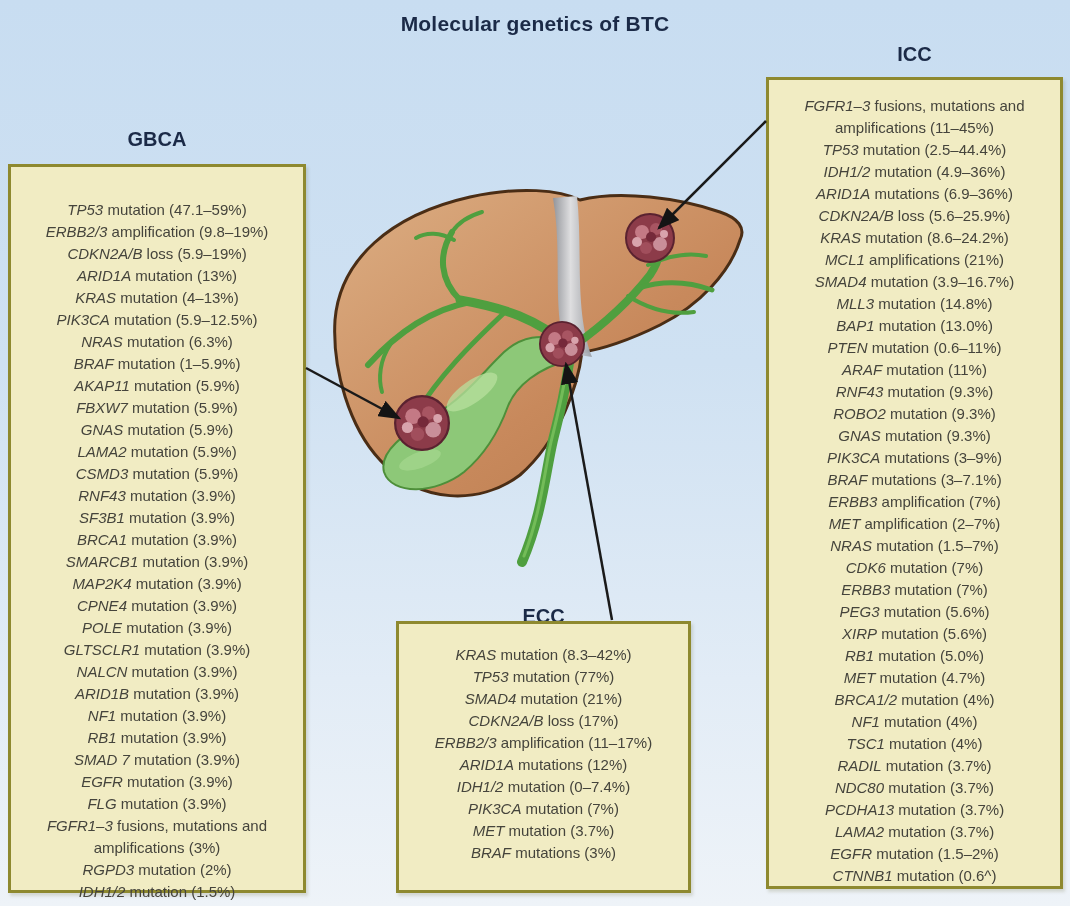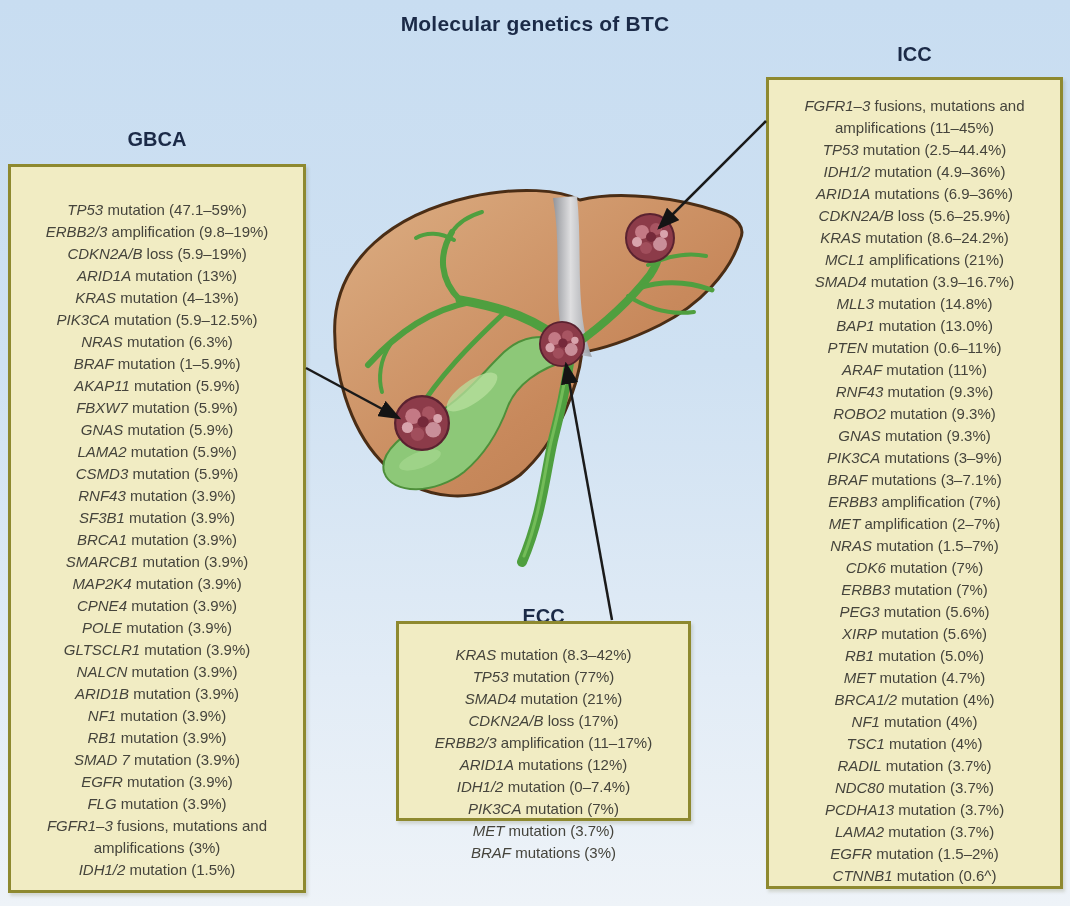--- a/index.html
+++ b/index.html
@@ -22,21 +22,21 @@
     padding-left:5px;padding-right:5px;
   }
   .box ul{margin:8px;padding:0;list-style:none;}
   .box li{line-height:22px;}
   .gene{font-style:italic;}
   #label-gbca{left:8px;top:128px;width:298px;}
   #box-gbca{left:8px;top:164px;width:298px;height:729px;padding-top:24px;}
   #label-icc{left:766px;top:43px;width:297px;}
   #box-icc{left:766px;top:77px;width:297px;height:812px;padding-top:7px;}
   #label-ecc{left:396px;top:585px;width:295px;margin-top:20px;}
-  #box-ecc{left:396px;top:621px;width:295px;height:200px;padding-top:12px;}
+  #box-ecc{left:396px;top:621px;width:295px;height:272px;padding-top:12px;}
   #liver-svg{position:absolute;left:320px;top:160px;}
   #arrows{position:absolute;left:0;top:0;pointer-events:none;}
 </style>
 </head>
 <body>
 
 <div id="canvas">
 
   <div class="title">Molecular genetics of BTC</div>
 
@@ -167,20 +167,21 @@
         <li><span class="gene">RB1</span><span> mutation (3.9%)</span></li>
 
         <li><span class="gene">SMAD 7</span><span> mutation (3.9%)</span></li>
 
         <li><span class="gene">EGFR</span><span> mutation (3.9%)</span></li>
 
         <li><span class="gene">FLG</span><span> mutation (3.9%)</span></li>
 
         <li><span class="gene">FGFR1–3</span><span> fusions, mutations and amplifications (3%)</span></li>
 
+        <li><span class="gene">RGPD3</span><span> mutation (2%)</span></li>
 
         <li><span class="gene">IDH1/2</span><span> mutation (1.5%)</span></li>
       </ul>
   </div>
 
   <div class="box-label" id="label-icc">ICC</div>
   <div class="box" id="box-icc">
     <ul>
 
         <li><span class="gene">FGFR1–3</span><span> fusions, mutations and amplifications (11–45%)</span></li>

